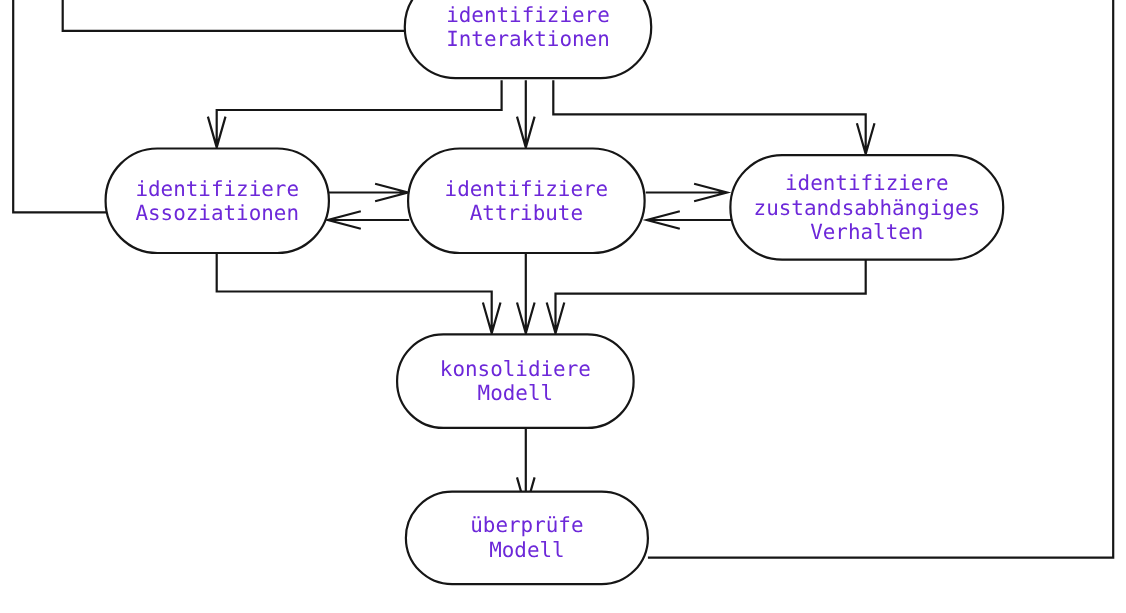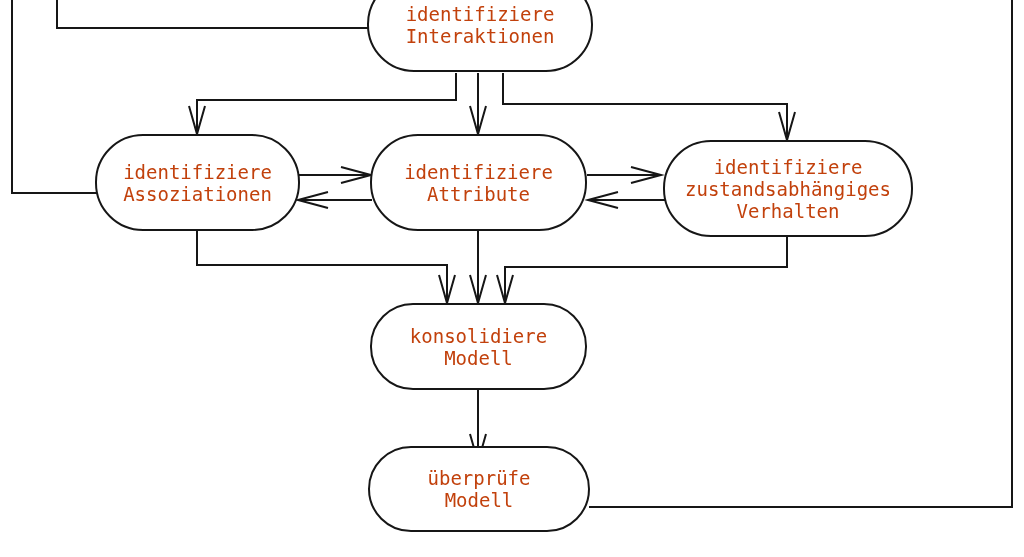--- a/index.html
+++ b/index.html
@@ -35,28 +35,28 @@
     border: 2px solid #161616;
     display: flex;
     align-items: center;
     justify-content: center;
   }
   .node .label {
     white-space: pre-line;
     text-align: center;
     font-size: 19px;
     line-height: 22px;
-    color: #c2410c;
+    color: #6d28d9;
   }
   
   .n-interaktionen { left: 367px; top: -23px; width: 226px; height: 95px; border-radius: 47px; }
   .n-assoziationen { left: 95px;  top: 134px; width: 205px; height: 97px; border-radius: 48px; }
   .n-attribute     { left: 370px; top: 134px; width: 217px; height: 97px; border-radius: 48px; }
   .n-verhalten     { left: 663px; top: 140px; width: 250px; height: 97px; border-radius: 48px; }
-  .n-konsolidiere  { left: 370px; top: 303px; width: 217px; height: 87px; border-radius: 43px; }
+  .n-konsolidiere  { left: 360px; top: 303px; width: 217px; height: 87px; border-radius: 43px; }
   .n-ueberpruefe   { left: 368px; top: 446px; width: 222px; height: 86px; border-radius: 43px; }
 </style>
 </head>
 <body>
 
 <div class="stage">
 
   <svg class="edge-layer" viewBox="0 0 1024 557" xmlns="http://www.w3.org/2000/svg">
 
     <path d="M12,0 L12,193 L97,193"></path>

